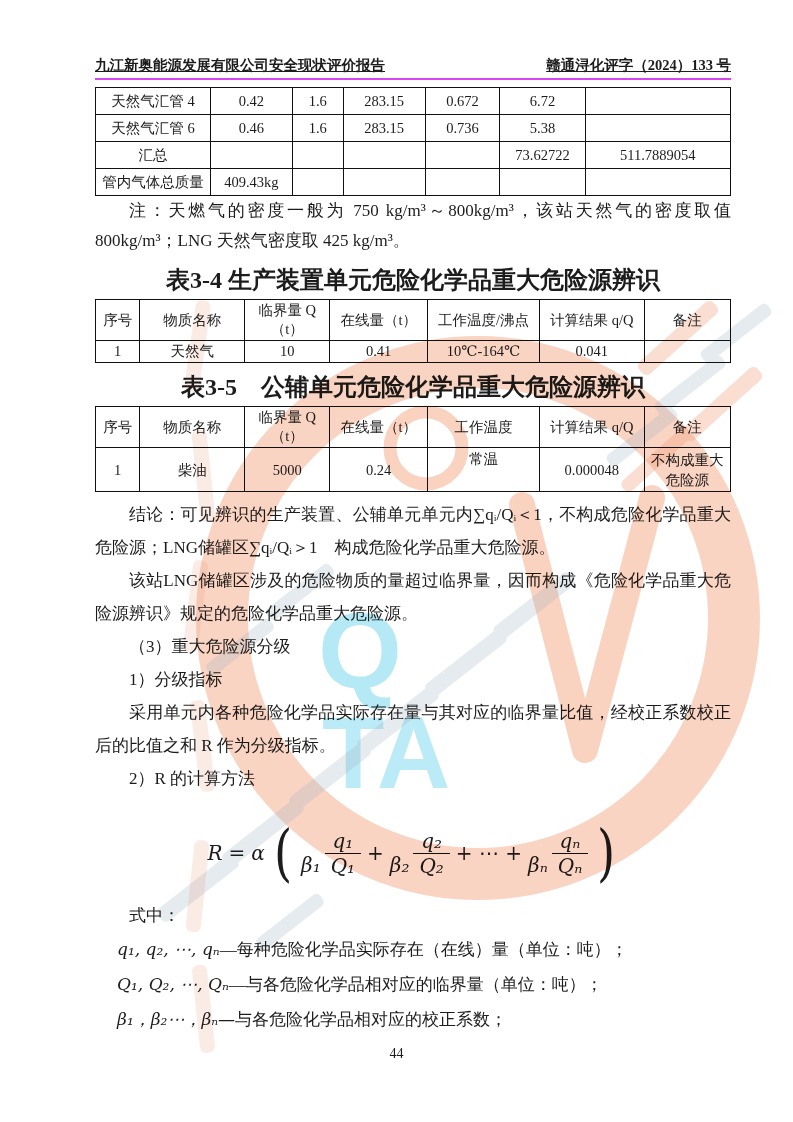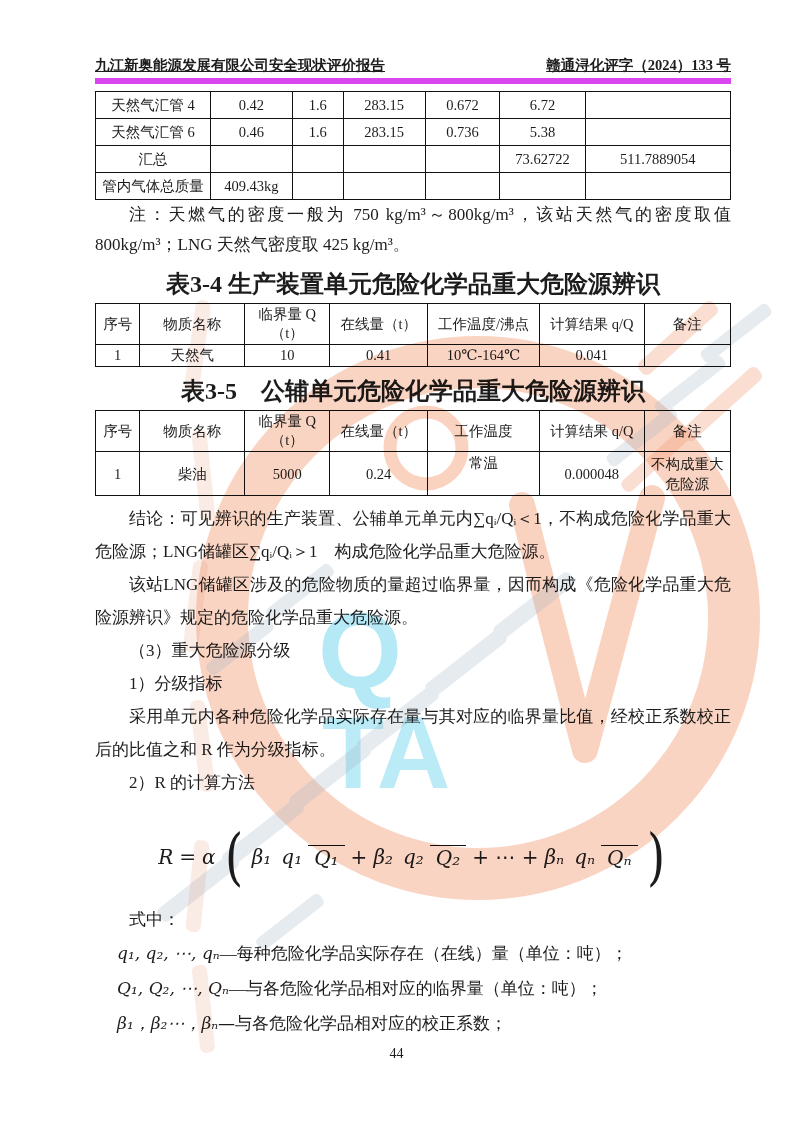--- a/index.html
+++ b/index.html
@@ -14,21 +14,21 @@
   }
   .content {
     position: absolute;
     left: 95px; top: 56px;
     width: 636px;
   }
   
   .doc-header {
     display: flex; justify-content: space-between; align-items: flex-end;
     font-size: 14.5px; font-weight: bold;
-    border-bottom: 6px solid #d946ef;
+    border-bottom: 2px solid #d946ef;
     padding-bottom: 3px;
   }
   .doc-header span { text-decoration: underline; }
   
   table { border-collapse: collapse; width: 100%; table-layout: fixed; }
   td, th {
     border: 1px solid #111;
     text-align: center; vertical-align: middle;
     font-size: 14.5px; font-weight: normal;
     padding: 1px 2px;
@@ -61,21 +61,21 @@
     font-size: 20px;
     font-family: "DejaVu Serif", serif;
   }
   .it { font-style: italic; }
   .paren {
     font-size: 62px; font-weight: 300; line-height: 62px;
     transform: scaleX(0.75);
     font-family: "DejaVu Serif", serif;
   }
   .term { display: inline-flex; align-items: center; gap: 4px; }
-  .frac { display: inline-flex; flex-direction: row; align-items: center; vertical-align: middle; }
+  .frac { display: inline-flex; flex-direction: column; align-items: center; vertical-align: middle; }
   .frac .num { display: block; padding: 0 6px 1px 6px; line-height: 22px; }
   .frac .den { display: block; border-top: 1.6px solid #111; padding: 1px 6px 0 6px; line-height: 22px; }
   .sub-coef { align-self: flex-end; }
   
   .symline {
     font-size: 17px; line-height: 34px;
     padding-left: 1.3em;
     text-align: left;
   }
   .symline .sym { font-style: italic; font-family: "DejaVu Serif", serif; }

